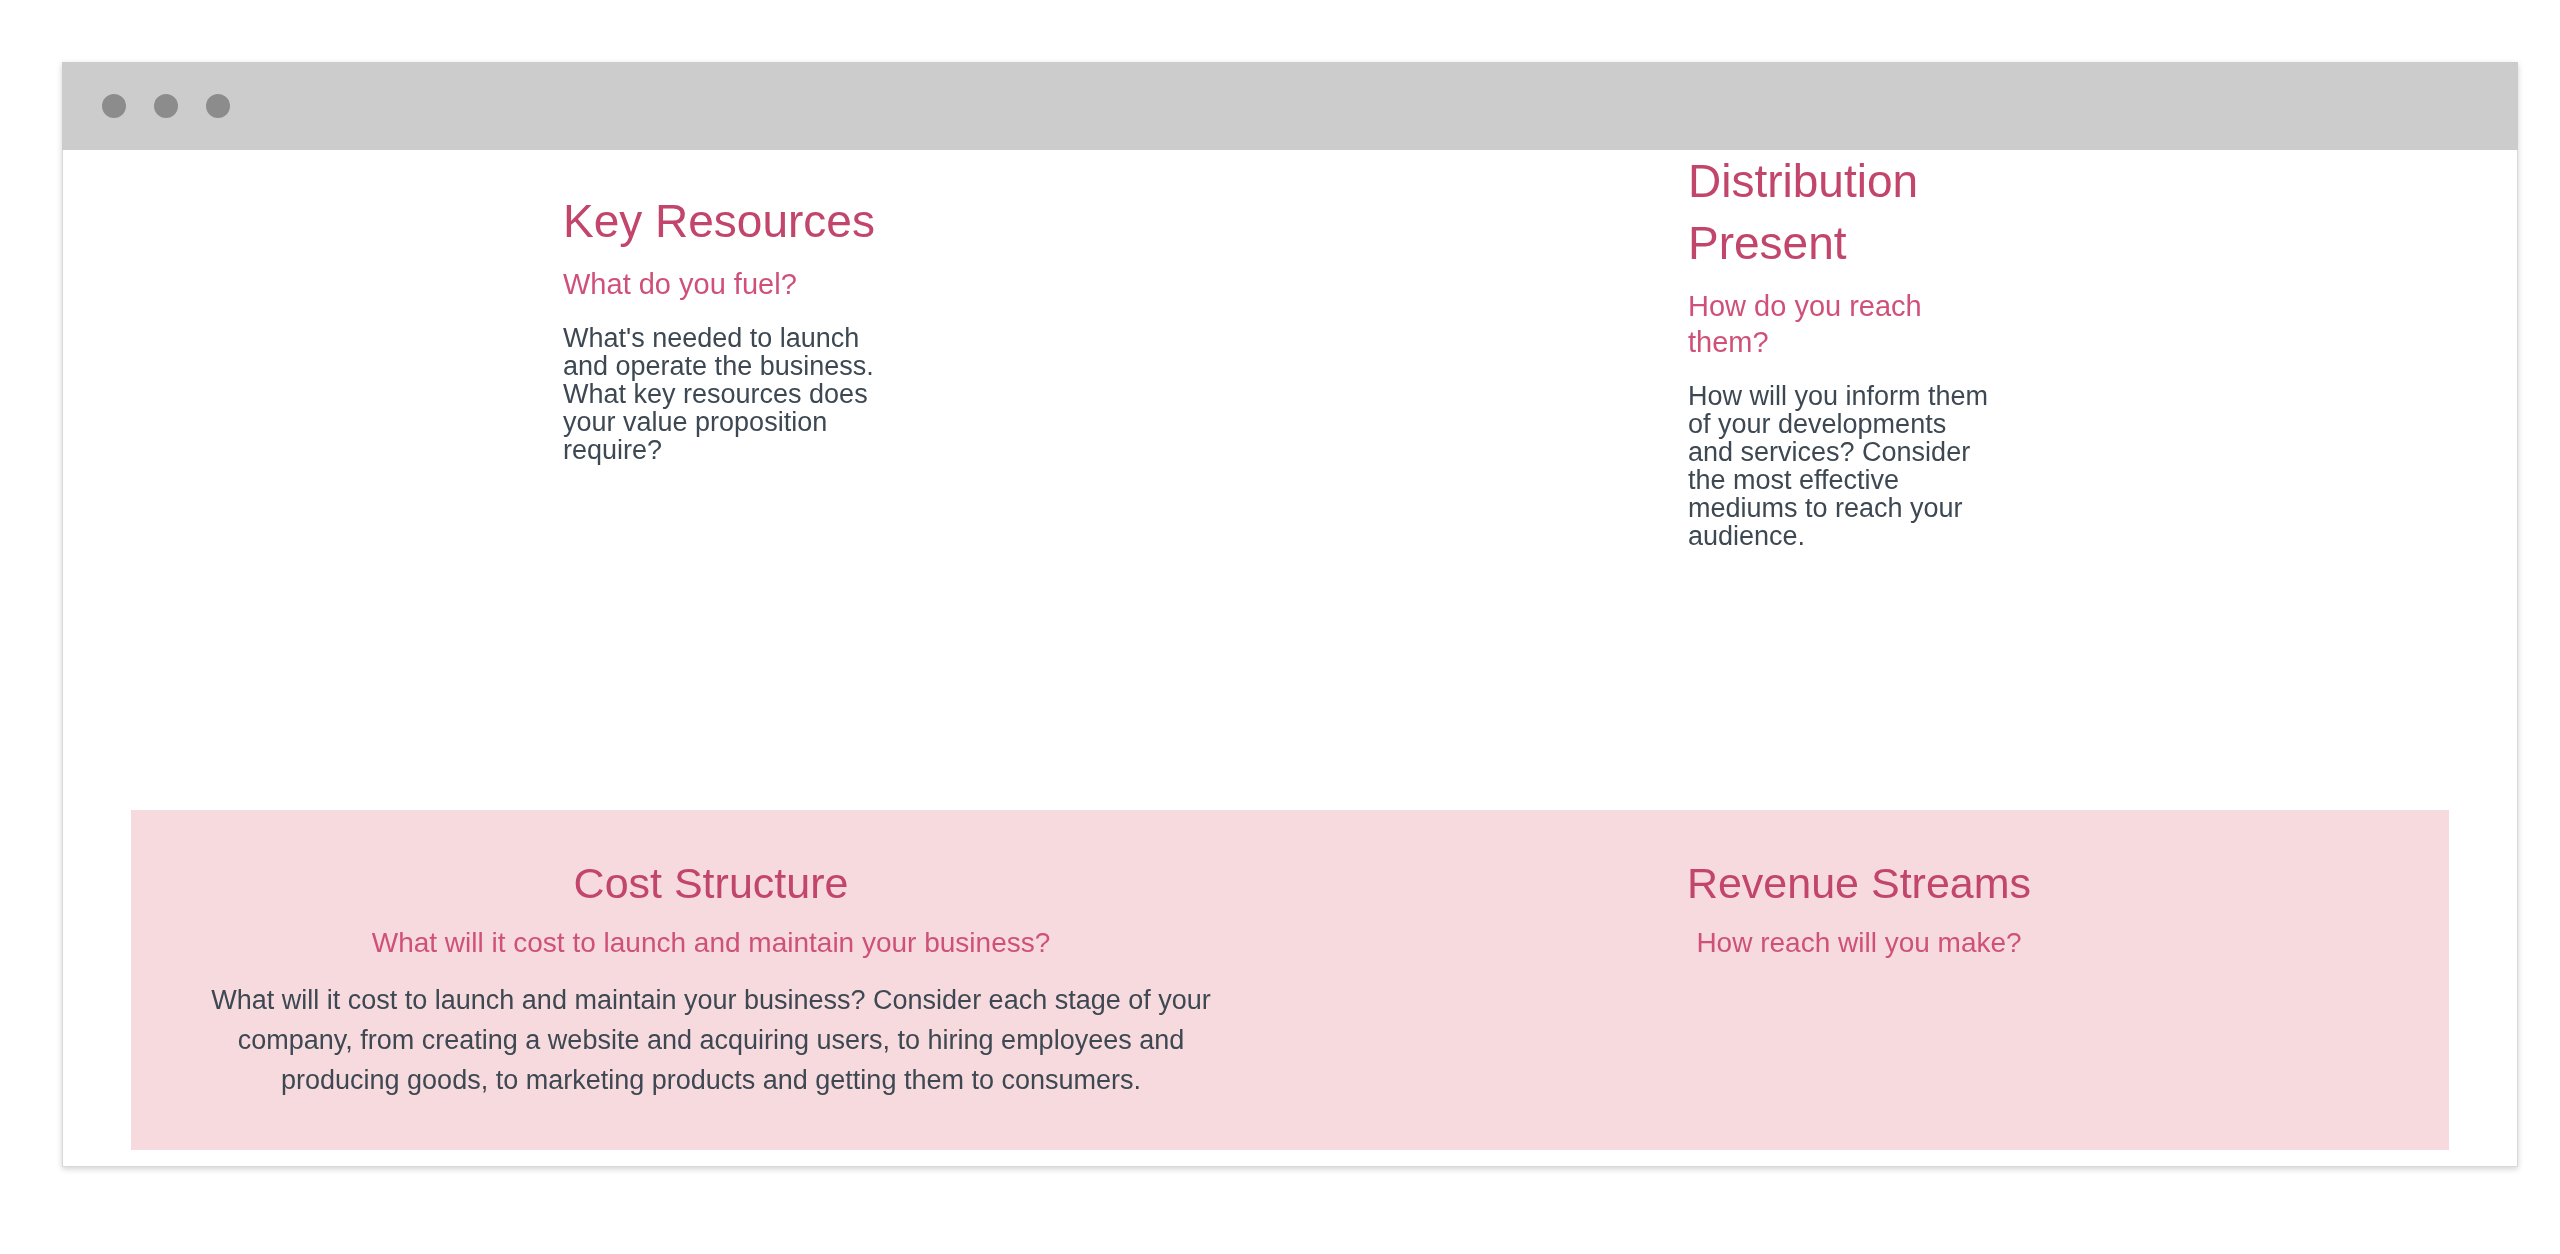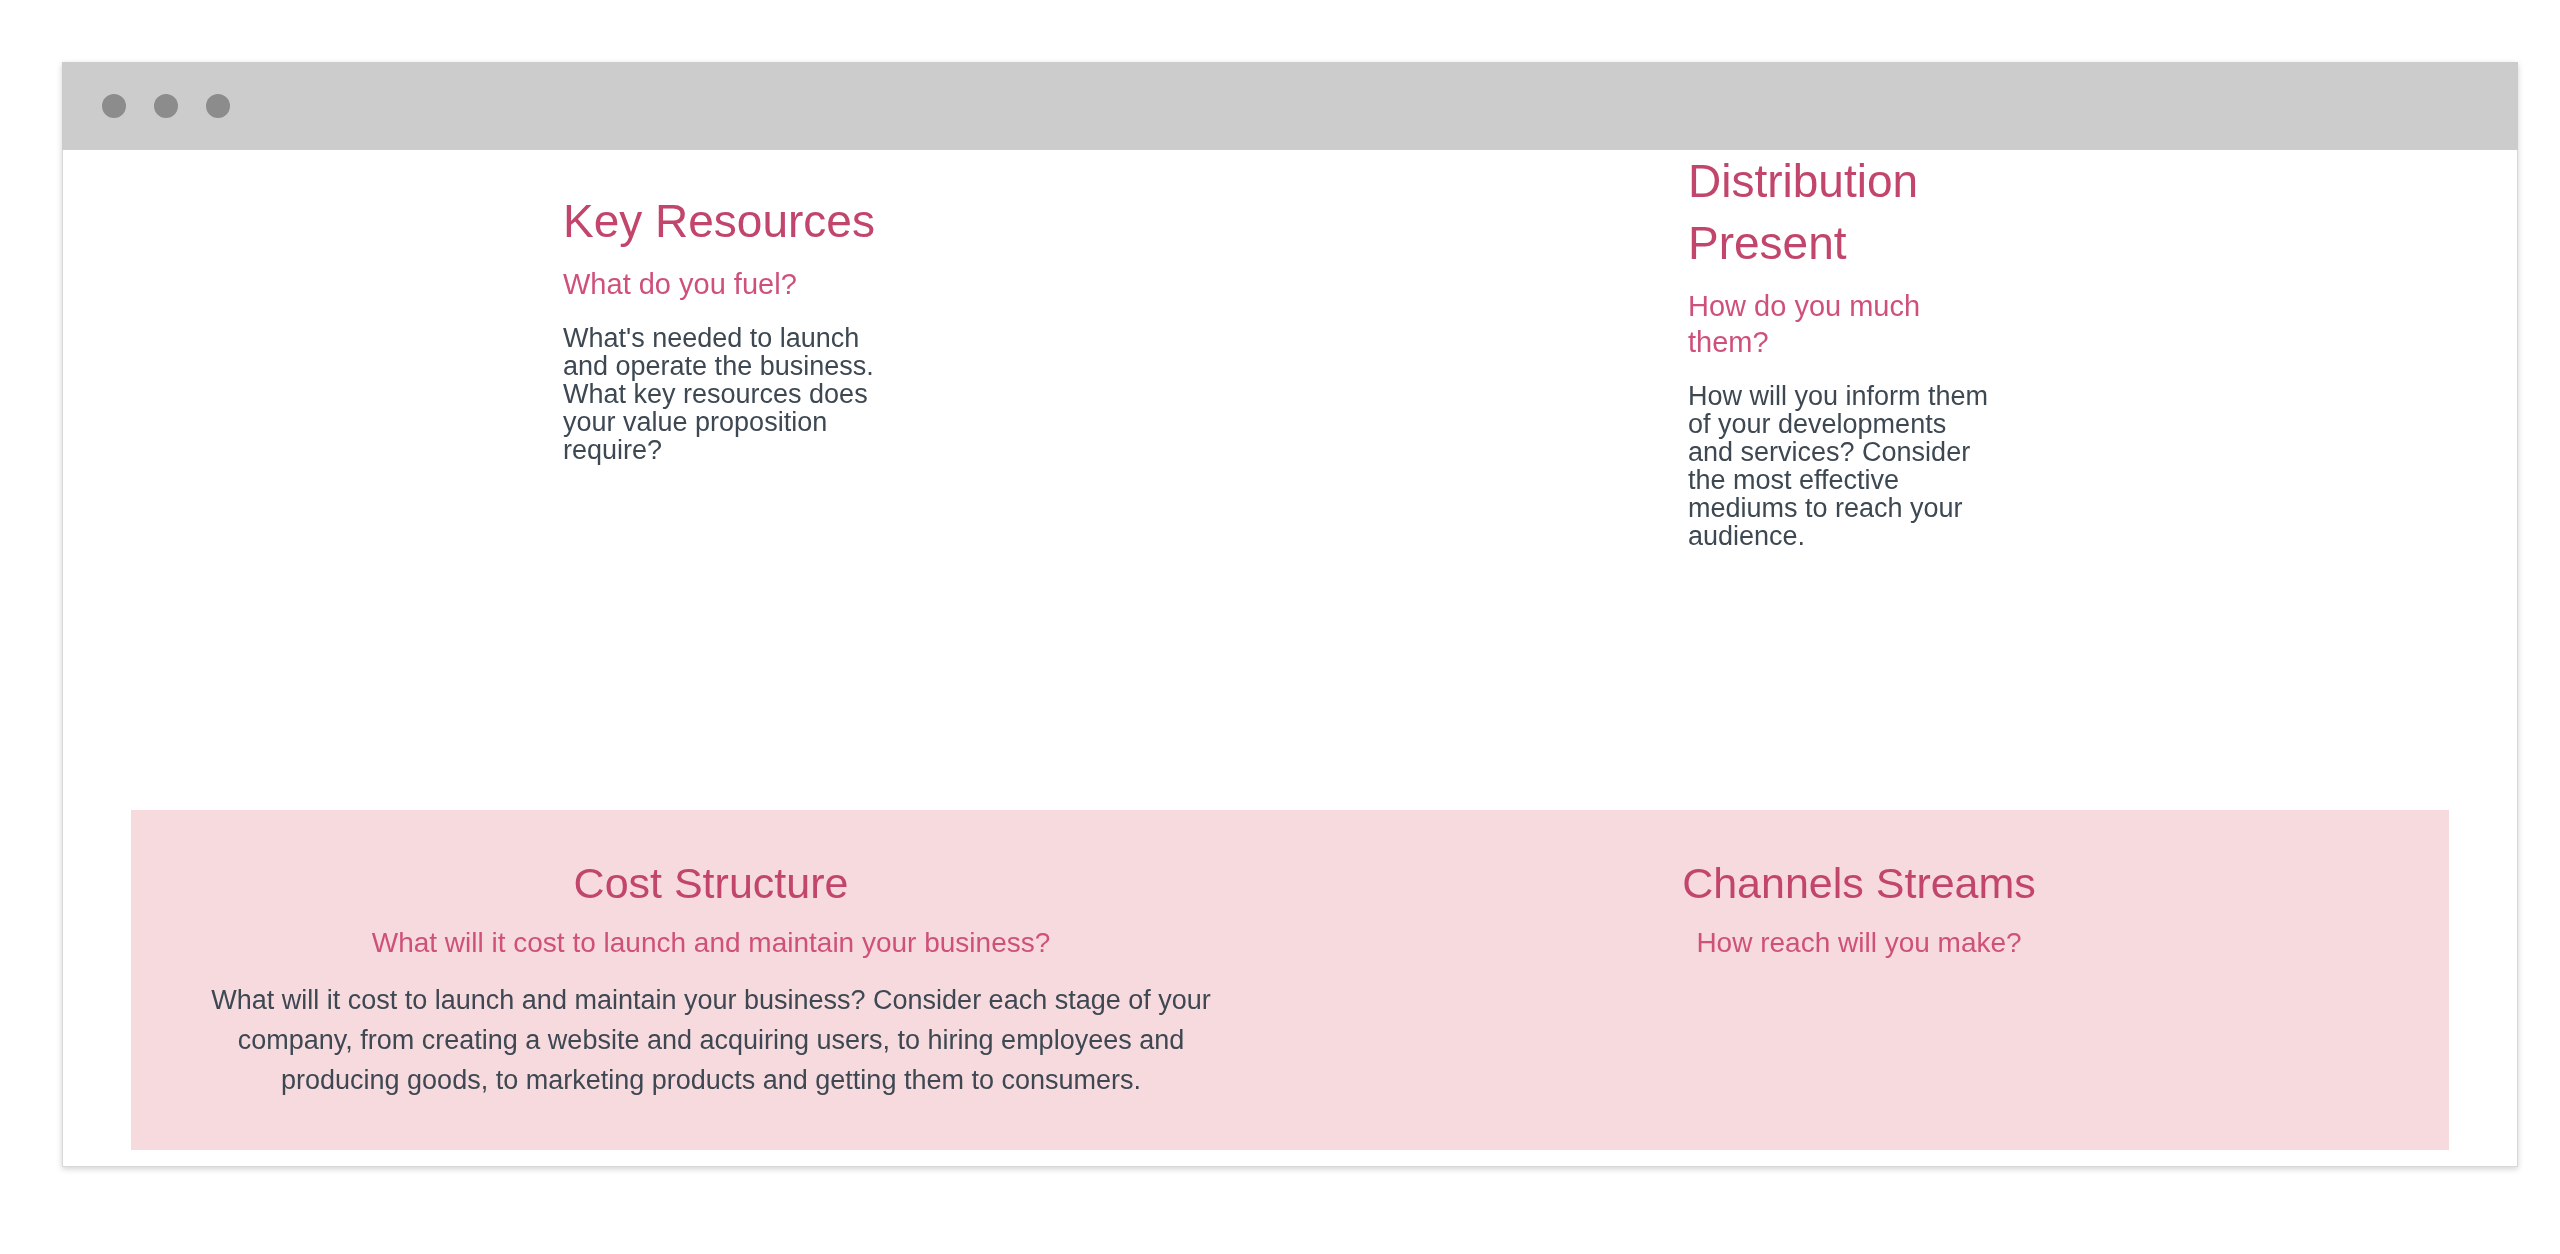--- a/index.html
+++ b/index.html
@@ -150,35 +150,35 @@
     <div class="canvas-top">
 
       <div class="block" id="key-resources">
         <h2 class="block-title">Key Resources</h2>
         <p class="block-sub">What do you fuel?</p>
         <p class="block-text">What's needed to launch and operate the business. What key resources does your value proposition require?</p>
       </div>
 
       <div class="block" id="distribution-channels">
         <h2 class="block-title">Distribution Present</h2>
-        <p class="block-sub">How do you much them?</p>
+        <p class="block-sub">How do you reach them?</p>
         <p class="block-text">How will you inform them of your developments and services? Consider the most effective mediums to reach your audience.</p>
       </div>
 
     </div>
 
     <div class="pink-band">
 
       <div class="band-col left">
         <h2 class="band-title">Cost Structure</h2>
         <p class="band-sub">What will it cost to launch and maintain your business?</p>
         <p class="band-text">What will it cost to launch and maintain your business? Consider each stage of your company, from creating a website and acquiring users, to hiring employees and producing goods, to marketing products and getting them to consumers.</p>
       </div>
 
       <div class="band-col right">
-        <h2 class="band-title">Channels Streams</h2>
+        <h2 class="band-title">Revenue Streams</h2>
         <p class="band-sub">How reach will you make?</p>
       </div>
 
     </div>
 
   </div>
 </div>
 
 </body></html>

